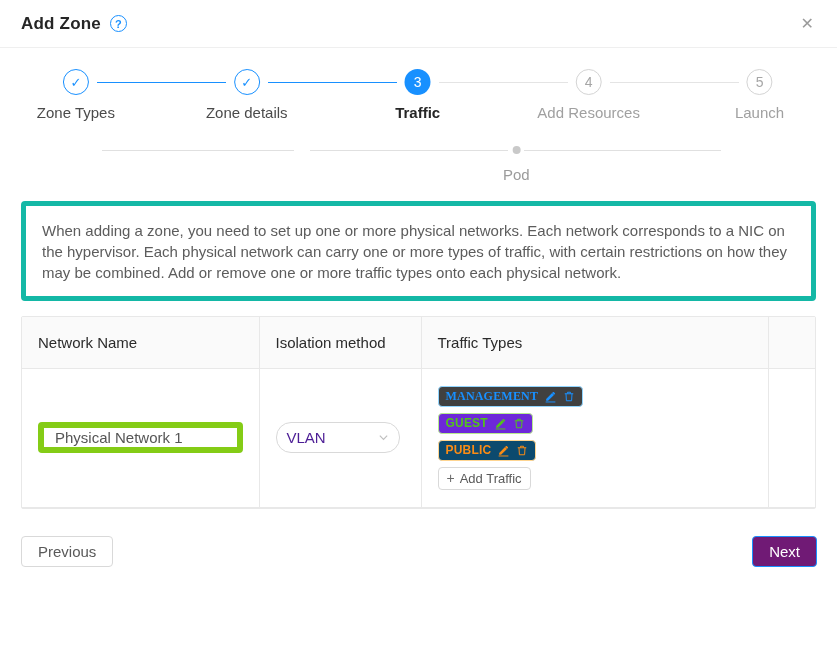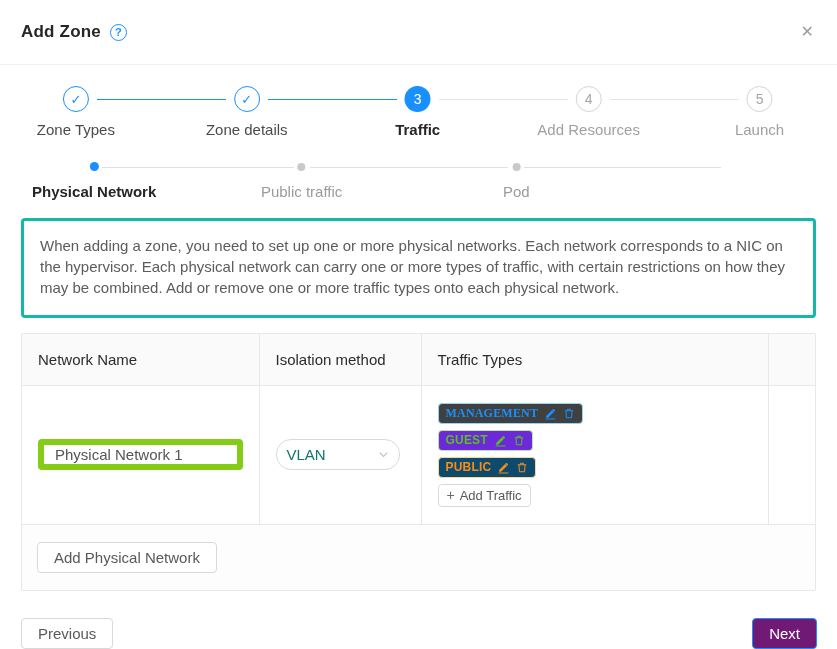--- a/index.html
+++ b/index.html
@@ -1,20 +1,20 @@
 <!DOCTYPE html>
 <html><head>
 <meta charset="utf-8">
 <style>
   * { margin:0; padding:0; box-sizing:border-box; }
   html,body { width:837px; height:649px; background:#fff; overflow:hidden;
     font-family:"Liberation Sans", sans-serif; color:#595959; }
 
   
-  .dlg-header { height:65px; display:flex; align-items:center; padding:0 21px;
+  .dlg-header { height:48px; display:flex; align-items:center; padding:0 21px;
     border-bottom:1px solid #efefef; }
   .dlg-title { font-size:17px; font-weight:700; color:#262626; letter-spacing:.2px; }
   .help-icon { margin-left:9px; width:17px; height:17px; border:1.6px solid #1890ff;
     border-radius:50%; color:#1890ff; font-size:11px; font-weight:700;
     display:inline-flex; align-items:center; justify-content:center; cursor:pointer; }
   .close-icon { margin-left:auto; color:#9b9b9b; font-size:16px; cursor:pointer;
     font-family:"DejaVu Sans", sans-serif; line-height:1; padding:2px; }
 
   
   .steps { position:relative; height:64px; margin:21px 21px 0; }
@@ -34,41 +34,41 @@
   
   .substeps { position:relative; height:44px; margin:13px 21px 0; }
   .substep { position:absolute; transform:translateX(-50%); text-align:center; }
   .subdot { width:8px; height:8px; border-radius:50%; margin:0 auto; background:#c9c9c9; }
   .subdot.active { background:#1890ff; width:9px; height:9px; margin-top:-1px; }
   .sub-label { margin-top:12px; font-size:15px; white-space:nowrap; color:#9b9b9b; }
   .sub-label.active { color:#262626; font-weight:700; }
   .subline { position:absolute; top:4px; height:1px; background:#e0e0e0; }
 
   
-  .info-box { margin:11px 21px 0; border:3px solid #14b8a6; border-radius:4px;
+  .info-box { margin:11px 21px 0; border:5px solid #14b8a6; border-radius:4px;
     padding:14px 16px; font-size:15px; line-height:21px; color:#5c5c5c; height:100px; }
 
   
   .net-table-wrap { margin:15px 21px 0; border:1px solid #e8e8e8; border-radius:2px; }
   table.net-table { width:100%; border-collapse:collapse; table-layout:fixed; }
   .net-table th { background:#fafafa; height:51px; text-align:left; padding:0 16px;
     font-weight:400; font-size:15px; color:#2b2b2b;
     border-bottom:1px solid #e8e8e8; border-right:1px solid #e8e8e8; }
   .net-table th:last-child { border-right:none; }
   .net-table td { height:139px; vertical-align:middle; padding:0 16px;
     border-bottom:1px solid #e8e8e8; border-right:1px solid #e8e8e8; background:#fff; }
   .net-table td:last-child { border-right:none; }
   .col-name { width:237px; } .col-iso { width:162px; } .col-traffic { width:347px; }
   .col-empty { width:47px; }
 
   .text-input { width:205px; height:31px; border:6px solid #84cc16; border-radius:4px;
     padding:0 11px; font-size:15px; color:#555; font-family:inherit; outline:none; }
   .select { width:124px; height:31px; border:1px solid #d9d9d9; border-radius:15px;
     padding:0 10px; display:flex; align-items:center; justify-content:space-between;
-    font-size:15px; color:#0f766e; cursor:pointer; background:#fff; }
+    font-size:15px; color:#4c1d95; cursor:pointer; background:#fff; }
   .chevron { color:#bfbfbf; display:inline-flex; }
 
   .tag-row { margin-bottom:6px; line-height:0; }
   .tag { display:inline-flex; align-items:center; gap:6px; height:21px; padding:0 7px;
     border-radius:4px; border:1px solid; font-size:12px; font-weight:700; letter-spacing:.2px; }
   .tag .tag-icon { display:inline-flex; cursor:pointer; line-height:0; }
   .tag-blue   { background:#404040; border-color:#91d5ff; color:#1890ff;font-family:Liberation Serif, serif; }
   .tag-green  { background:#6d28d9; border-color:#b7eb8f; color:#52c41a; }
   .tag-orange { background:#0c4a6e; border-color:#ffd591; color:#fa8c16; }
 
@@ -124,28 +124,20 @@
     <div class="step-circle pending">5</div>
     <div class="step-label pending">Launch</div>
   </div>
 </div>
 
 <div class="substeps">
   <div class="subline" style="left:calc(9.2% + 8px);  width:calc(26.1% - 16px);"></div>
   <div class="subline" style="left:calc(35.3% + 8px); width:calc(27% - 16px);"></div>
   <div class="subline" style="left:calc(62.3% + 8px); width:calc(26.8% - 16px);"></div>
 
-  <div class="substep" style="left:9.2%">
-    <div class="subdot active"></div>
-    <div class="sub-label active">Physical Network</div>
-  </div>
-  <div class="substep" style="left:35.3%">
-    <div class="subdot"></div>
-    <div class="sub-label">Public traffic</div>
-  </div>
   <div class="substep" style="left:62.3%">
     <div class="subdot"></div>
     <div class="sub-label">Pod</div>
   </div>
 </div>
 
 <div class="info-box">When adding a zone, you need to set up one or more physical networks. Each network corresponds to a NIC on the hypervisor. Each physical network can carry one or more types of traffic, with certain restrictions on how they may be combined. Add or remove one or more traffic types onto each physical network.</div>
 
 <div class="net-table-wrap">
   <table class="net-table">
@@ -235,21 +227,18 @@
           </div>
           <button class="add-traffic-btn">
             <span class="plus">+</span>
             <span>Add Traffic</span>
           </button>
         </td>
         <td></td>
       </tr>
     </tbody>
   </table>
-  <div class="table-footer">
-    <button class="btn">Add Physical Network</button>
-  </div>
 </div>
 
 <div class="dlg-actions">
   <button class="btn">Previous</button>
   <button class="btn btn-primary">Next</button>
 </div>
 
 </body></html>

